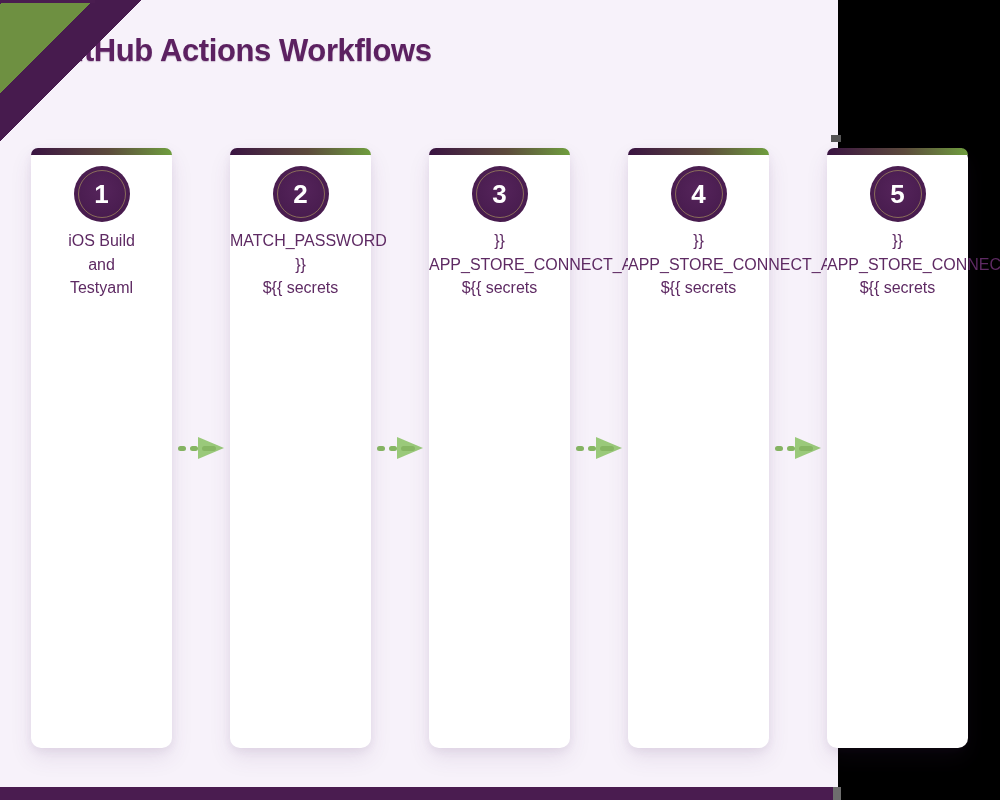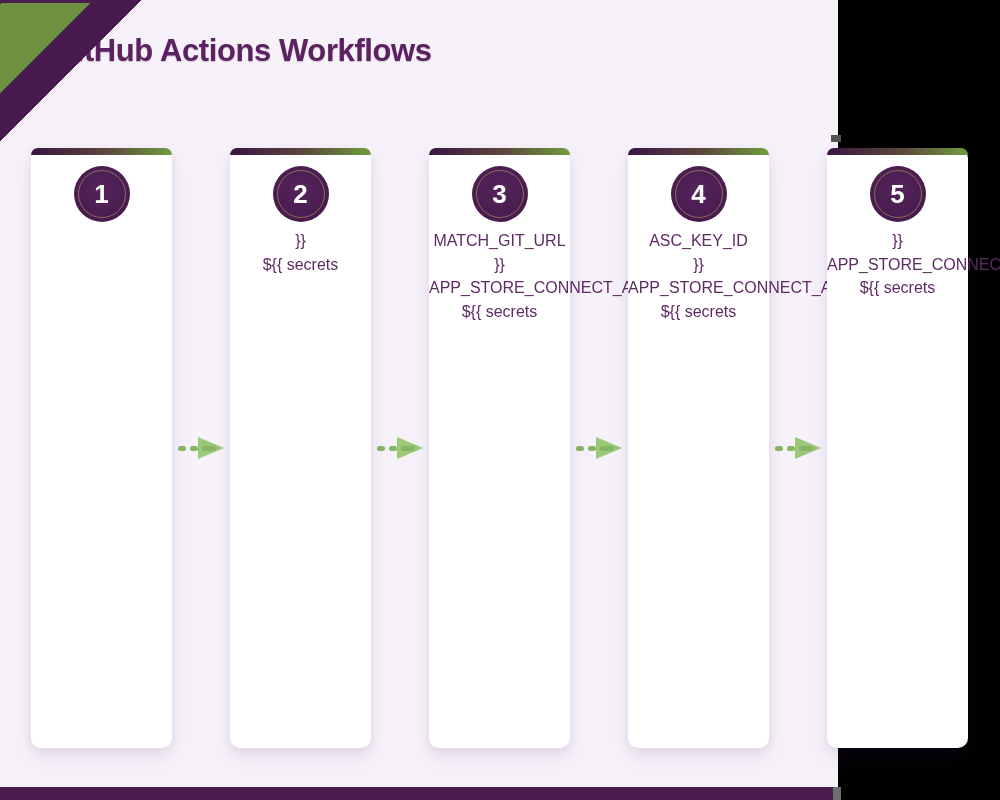--- a/index.html
+++ b/index.html
@@ -99,74 +99,78 @@
 <div class="page">
   <div class="page-title">GitHub Actions Workflows</div>
   <div class="ribbon"></div>
   <div class="ribbon-edge"></div>
   <div class="cards-row">
       <div class="card">
         <div class="card-bar"></div>
         <div class="circle">
           <span class="num">1</span>
         </div>
+        <div class="step-text">
+          <div class="step-line">iOS Build</div>
+          <div class="step-line">and</div>
+          <div class="step-line">Testyaml</div>
+        </div>
       </div>
       <div class="arrow-slot">
         <div class="arrow">
           <span class="dash"></span>
           <span class="dash"></span>
           <span class="dash dash-over"></span>
           <span class="tri"></span>
         </div>
       </div>
       <div class="card">
         <div class="card-bar"></div>
         <div class="circle">
           <span class="num">2</span>
         </div>
         <div class="step-text">
+          <div class="step-line">MATCH_PASSWORD</div>
           <div class="step-line">}}</div>
           <div class="step-line">${{ secrets</div>
         </div>
       </div>
       <div class="arrow-slot">
         <div class="arrow">
           <span class="dash"></span>
           <span class="dash"></span>
           <span class="dash dash-over"></span>
           <span class="tri"></span>
         </div>
       </div>
       <div class="card">
         <div class="card-bar"></div>
         <div class="circle">
           <span class="num">3</span>
         </div>
         <div class="step-text">
-          <div class="step-line">MATCH_GIT_URL</div>
           <div class="step-line">}}</div>
           <div class="step-line">APP_STORE_CONNECT_API_KEY_ID:</div>
           <div class="step-line">${{ secrets</div>
         </div>
       </div>
       <div class="arrow-slot">
         <div class="arrow">
           <span class="dash"></span>
           <span class="dash"></span>
           <span class="dash dash-over"></span>
           <span class="tri"></span>
         </div>
       </div>
       <div class="card">
         <div class="card-bar"></div>
         <div class="circle">
           <span class="num">4</span>
         </div>
         <div class="step-text">
-          <div class="step-line">ASC_KEY_ID</div>
           <div class="step-line">}}</div>
           <div class="step-line">APP_STORE_CONNECT_API_ISSUER_ID:</div>
           <div class="step-line">${{ secrets</div>
         </div>
       </div>
       <div class="arrow-slot">
         <div class="arrow">
           <span class="dash"></span>
           <span class="dash"></span>
           <span class="dash dash-over"></span>

